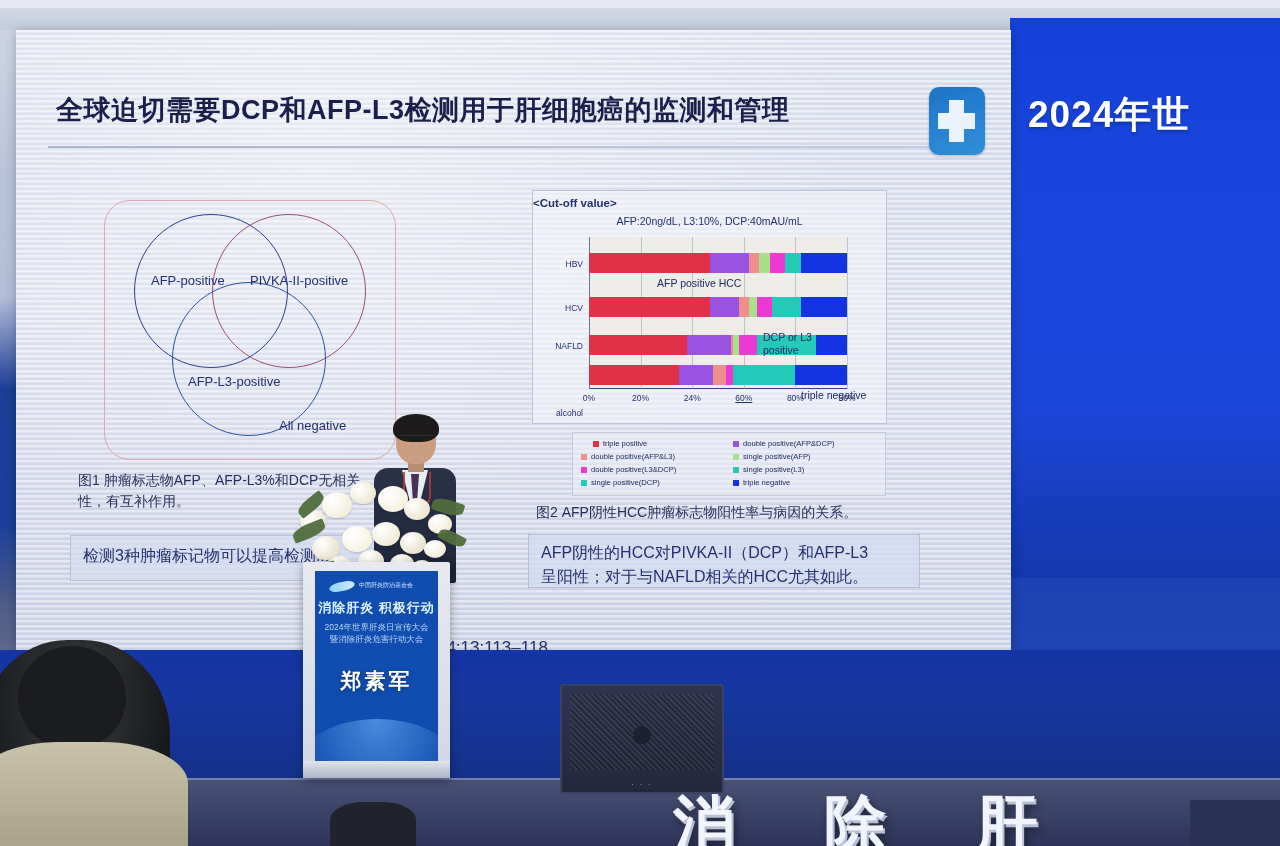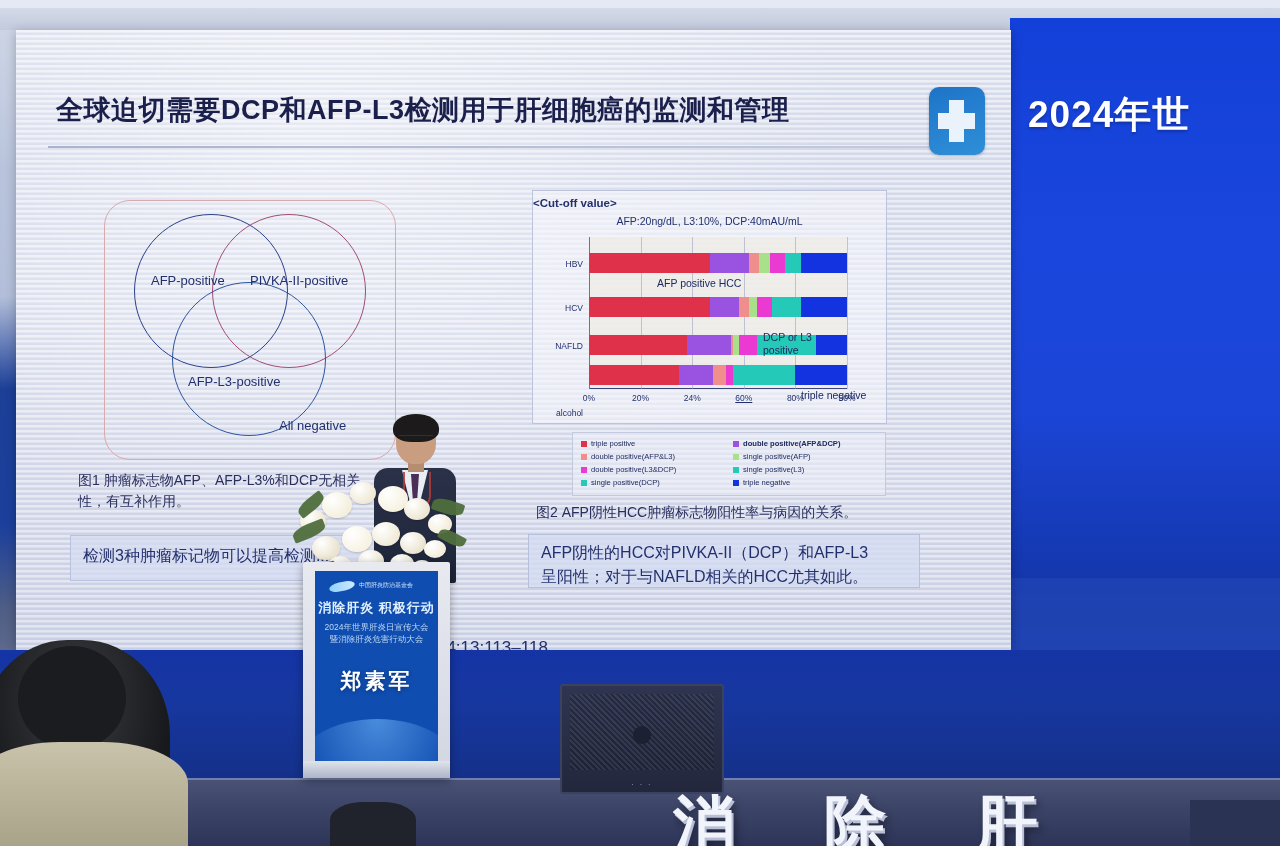--- a/index.html
+++ b/index.html
@@ -265,37 +265,37 @@
           <div class="xlab" style="left: 210.8px; top: 202px; text-decoration: underline;">60%</div>
           <div class="xlab" style="left: 262.4px; top: 202px;">80%</div>
           <div class="xlab" style="left: 314px; top: 202px;">50%</div>
         </div>
       <div class="ann ann-afp">AFP positive HCC</div>
       <div class="ann ann-dcp">DCP or L3<br>positive</div>
       <div class="ann ann-tn">triple negative</div>
     </div>
 
     <div class="legend" id="legend">
-        <div class="lg-item" style="left: 8px; top: 6px;">
+        <div class="lg-item" style="left: 20px; top: 6px;">
           <span class="sw" style="background: rgb(224, 49, 75);"></span>
           <span>triple positive</span>
         </div>
         <div class="lg-item" style="left: 8px; top: 19px;">
           <span class="sw" style="background: rgb(240, 141, 141);"></span>
           <span>double positive(AFP&amp;L3)</span>
         </div>
         <div class="lg-item" style="left: 8px; top: 32px;">
           <span class="sw" style="background: rgb(234, 58, 209);"></span>
           <span>double positive(L3&amp;DCP)</span>
         </div>
         <div class="lg-item" style="left: 8px; top: 45px;">
           <span class="sw" style="background: rgb(36, 201, 183);"></span>
           <span>single positive(DCP)</span>
         </div>
-        <div class="lg-item" style="left: 160px; top: 6px; font-weight: bold;">
+        <div class="lg-item" style="left: 160px; top: 6px;">
           <span class="sw" style="background: rgb(154, 82, 224);"></span>
           <span>double positive(AFP&amp;DCP)</span>
         </div>
         <div class="lg-item" style="left: 160px; top: 19px;">
           <span class="sw" style="background: rgb(169, 224, 138);"></span>
           <span>single positive(AFP)</span>
         </div>
         <div class="lg-item" style="left: 160px; top: 32px;">
           <span class="sw" style="background: rgb(36, 201, 183);"></span>
           <span>single positive(L3)</span>

